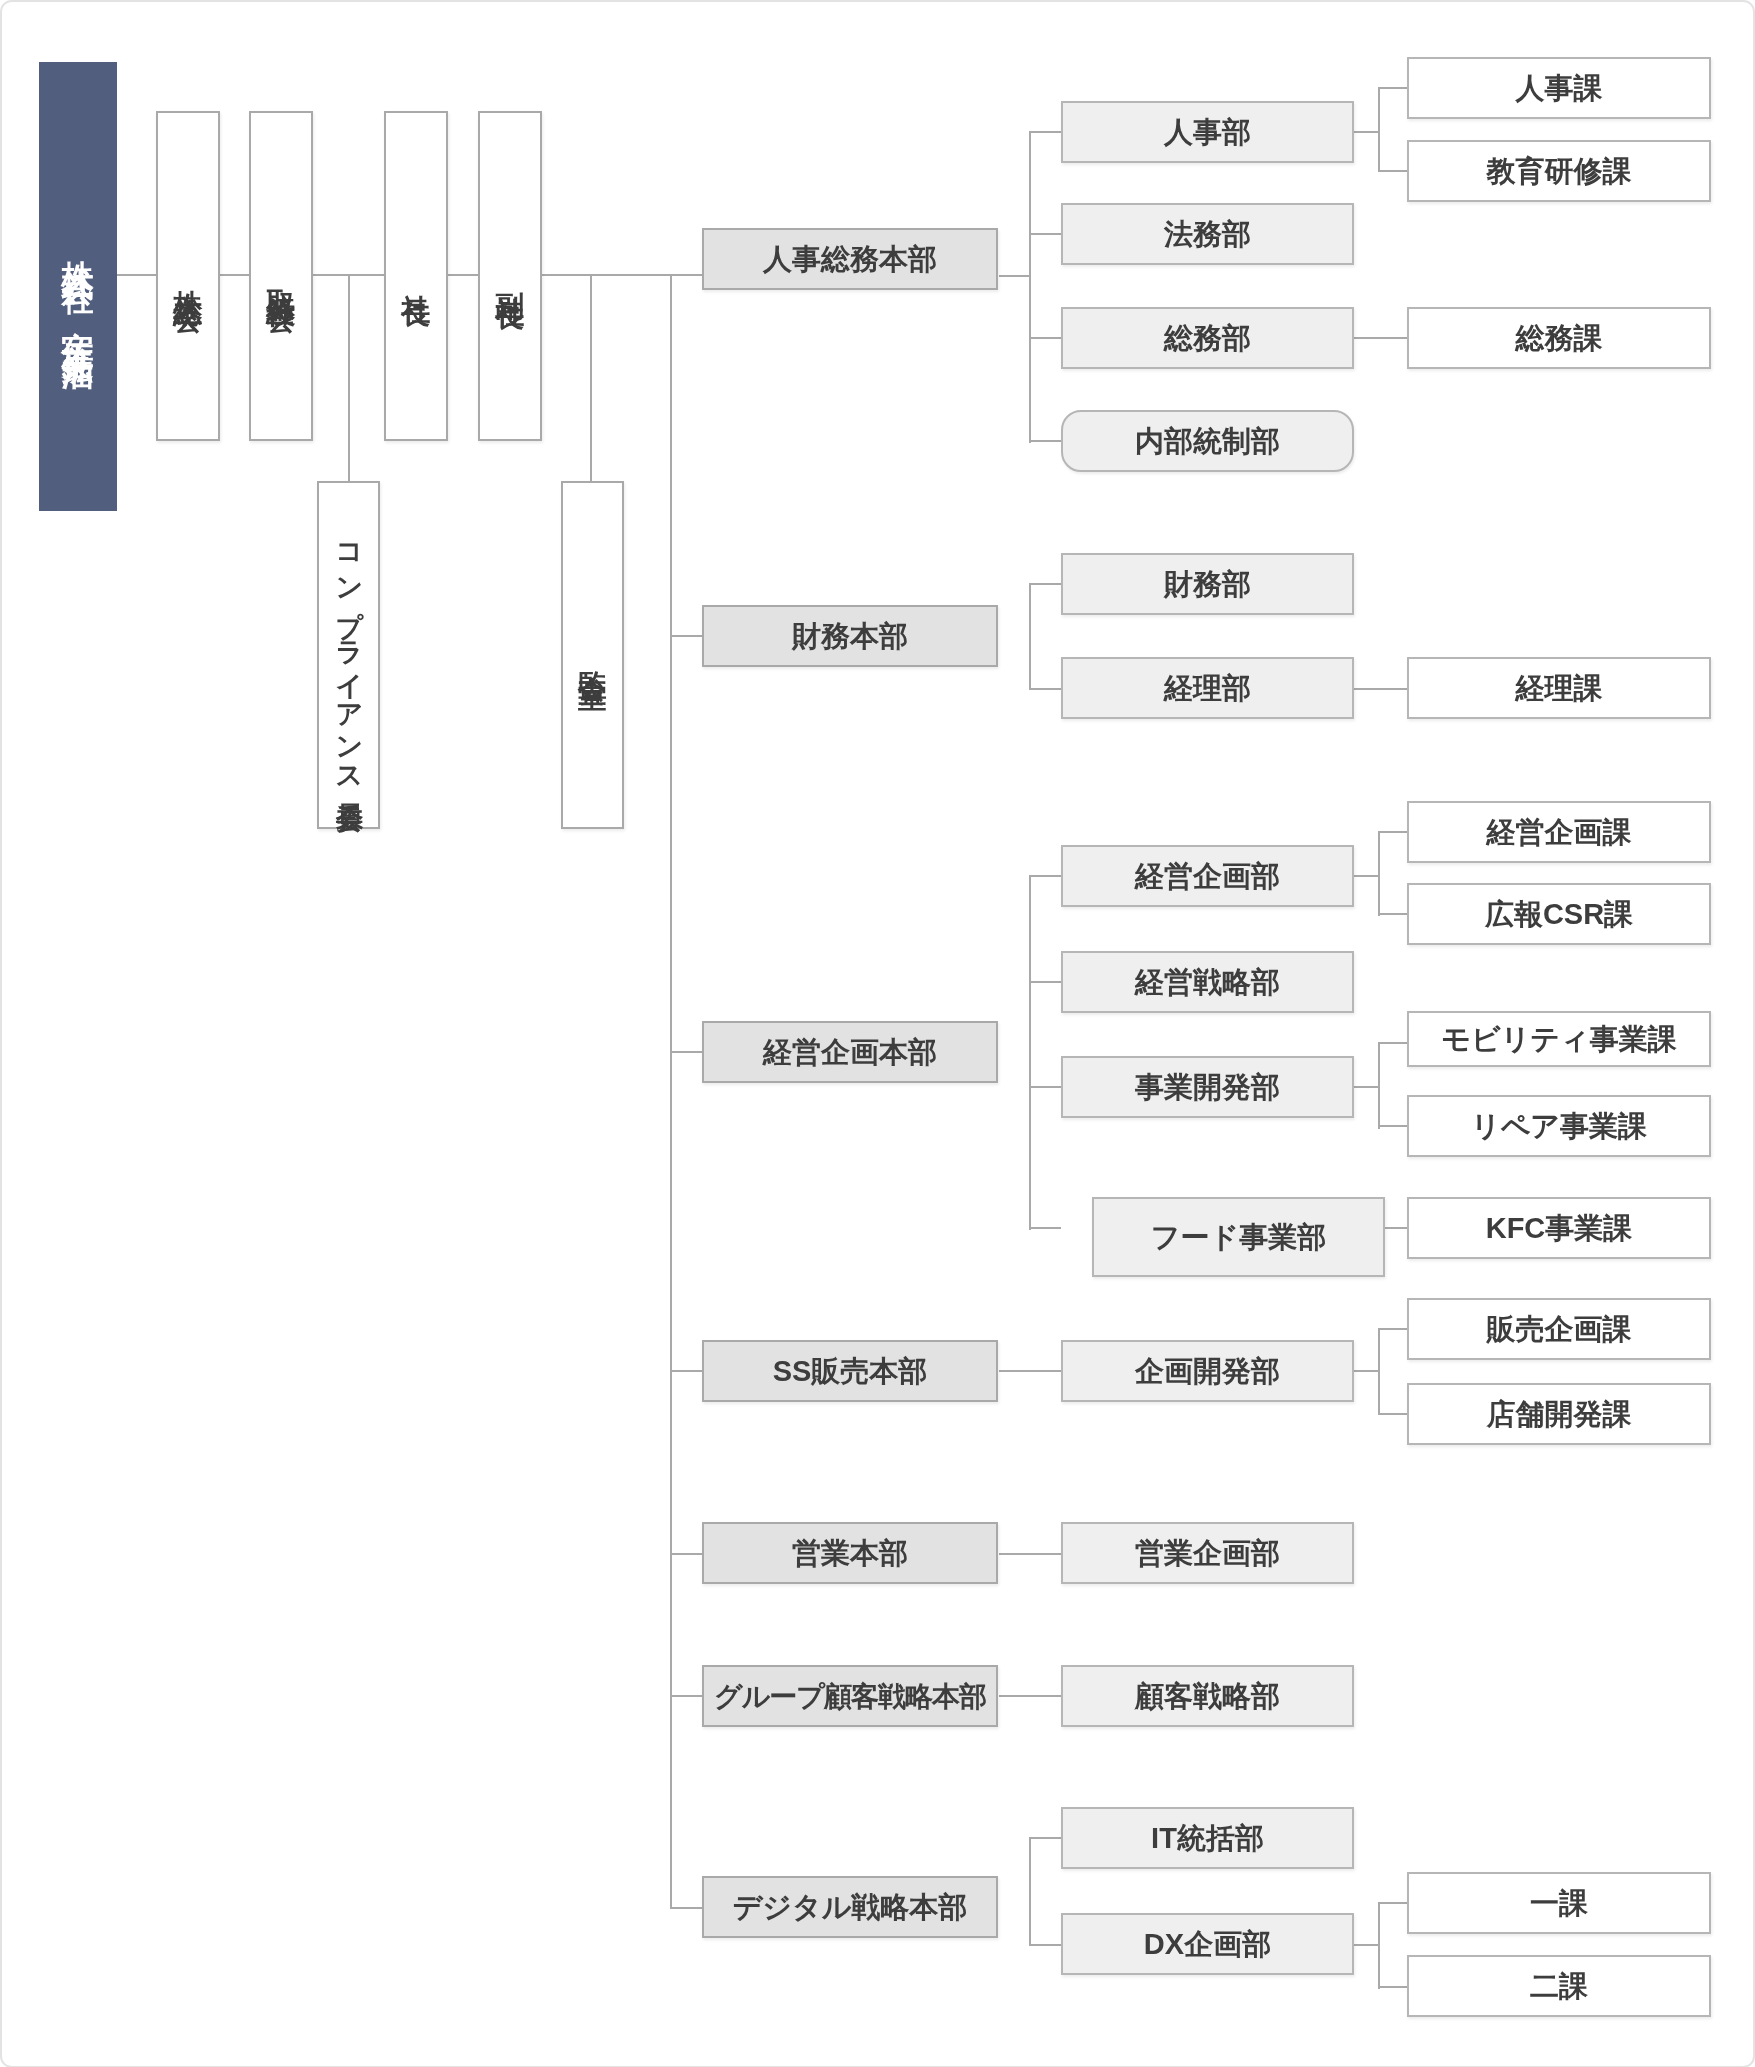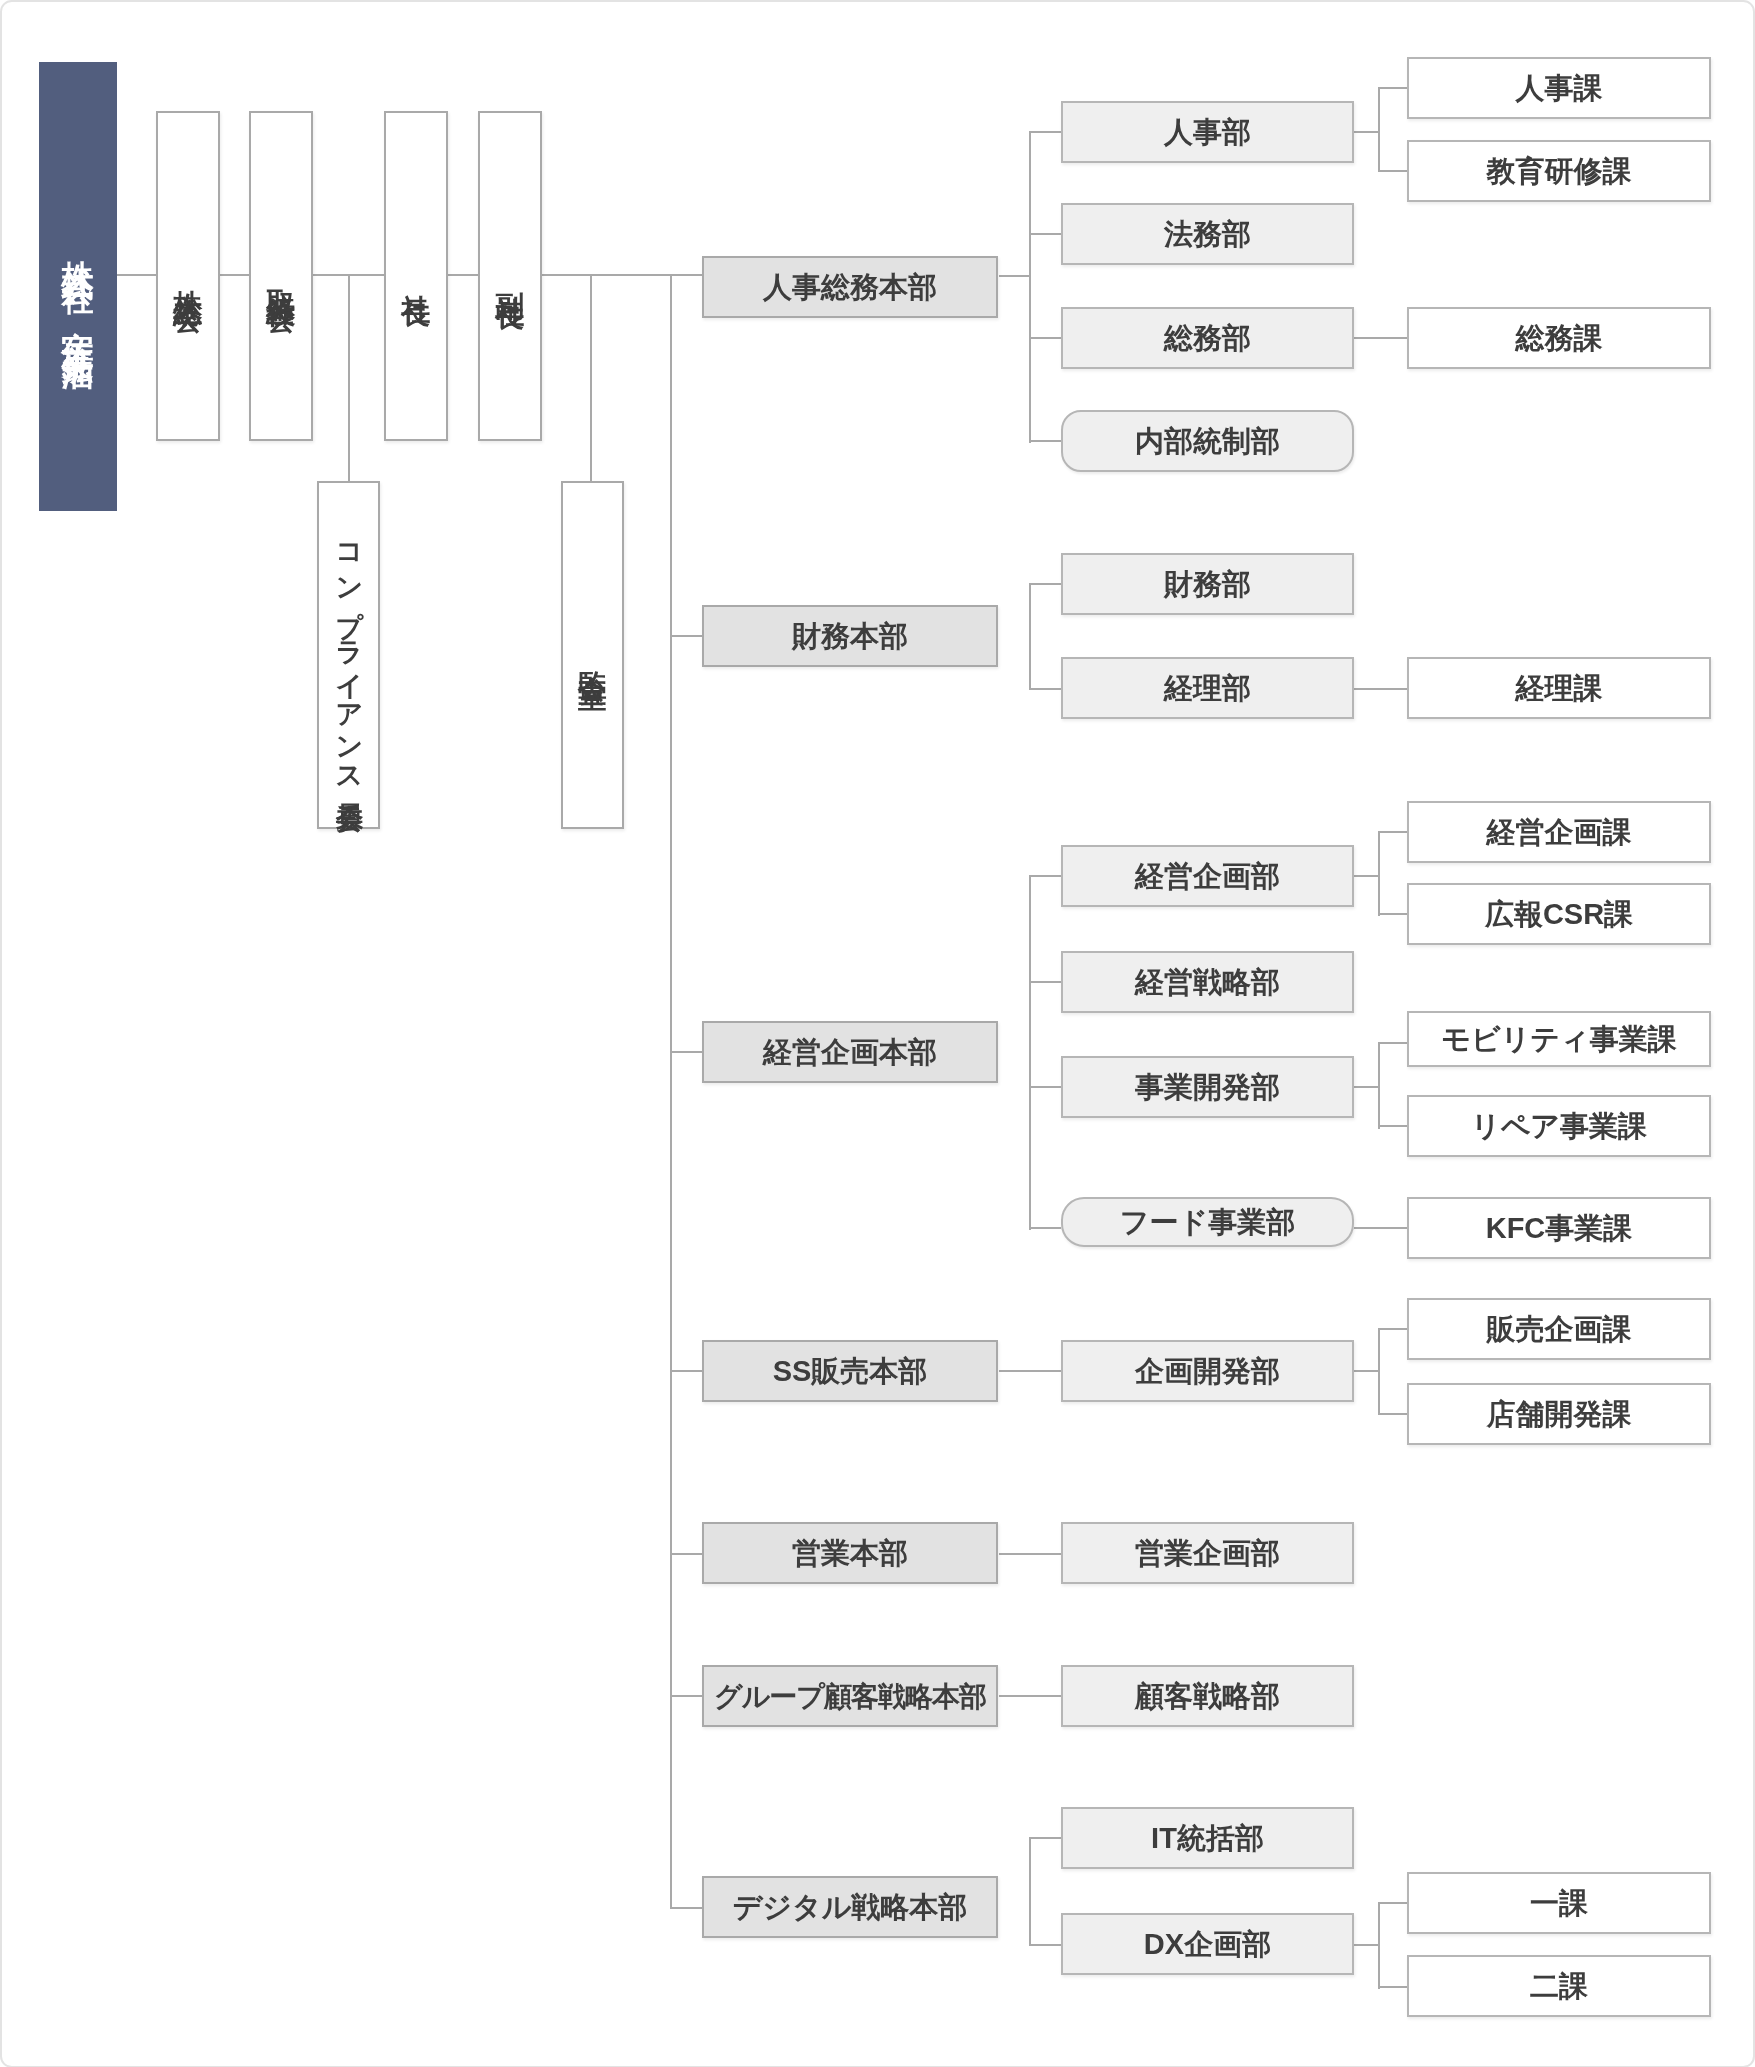--- a/index.html
+++ b/index.html
@@ -104,38 +104,38 @@
   <div class="box company" style="left:37px; top:60px; width:78px; height:449px;">株式会社 宇佐美鉱油</div>
 
   <div class="box vert" style="left:154px; top:109px; width:64px; height:330px;">株主総会</div>
   <div class="box vert" style="left:247px; top:109px; width:64px; height:330px;">取締役会</div>
   <div class="box vert" style="left:382px; top:109px; width:64px; height:330px;">社長</div>
   <div class="box vert" style="left:476px; top:109px; width:64px; height:330px;">副社長</div>
 
   <div class="box vert" style="left:315px; top:479px; width:63px; height:348px; font-size:27px; letter-spacing:1px;">コンプライアンス委員会</div>
   <div class="box vert" style="left:559px; top:479px; width:63px; height:348px;">監査室</div>
 
-  <div class="box hq" style="left:700px; top:254px; width:296px; height:62px;">人事総務本部</div>
+  <div class="box hq" style="left:700px; top:226px; width:296px; height:62px;">人事総務本部</div>
   <div class="box hq" style="left:700px; top:603px; width:296px; height:62px;">財務本部</div>
   <div class="box hq" style="left:700px; top:1019px; width:296px; height:62px;">経営企画本部</div>
   <div class="box hq" style="left:700px; top:1338px; width:296px; height:62px;">SS販売本部</div>
   <div class="box hq" style="left:700px; top:1520px; width:296px; height:62px;">営業本部</div>
   <div class="box hq tight" style="left:700px; top:1663px; width:296px; height:62px;">グループ顧客戦略本部</div>
   <div class="box hq" style="left:700px; top:1874px; width:296px; height:62px;">デジタル戦略本部</div>
 
   <div class="box dept" style="left:1059px; top:99px; width:293px; height:62px;">人事部</div>
   <div class="box dept" style="left:1059px; top:201px; width:293px; height:62px;">法務部</div>
   <div class="box dept" style="left:1059px; top:305px; width:293px; height:62px;">総務部</div>
   <div class="box dept" style="left:1059px; top:408px; width:293px; height:62px;border-radius:20px;">内部統制部</div>
   <div class="box dept" style="left:1059px; top:551px; width:293px; height:62px;">財務部</div>
   <div class="box dept" style="left:1059px; top:655px; width:293px; height:62px;">経理部</div>
   <div class="box dept" style="left:1059px; top:843px; width:293px; height:62px;">経営企画部</div>
   <div class="box dept" style="left:1059px; top:949px; width:293px; height:62px;">経営戦略部</div>
   <div class="box dept" style="left:1059px; top:1054px; width:293px; height:62px;">事業開発部</div>
-  <div class="box dept" style="left:1059px; top:1195px; width:293px; height:50px;border-radius:23px;">フード事業部</div>
+  <div class="box dept" style="left:1090px; top:1195px; width:293px; height:80px;">フード事業部</div>
   <div class="box dept" style="left:1059px; top:1338px; width:293px; height:62px;">企画開発部</div>
   <div class="box dept" style="left:1059px; top:1520px; width:293px; height:62px;">営業企画部</div>
   <div class="box dept" style="left:1059px; top:1663px; width:293px; height:62px;">顧客戦略部</div>
   <div class="box dept" style="left:1059px; top:1805px; width:293px; height:62px;">IT統括部</div>
   <div class="box dept" style="left:1059px; top:1911px; width:293px; height:62px;">DX企画部</div>
 
   <div class="box sec" style="left:1405px; top:55px; width:304px; height:62px;">人事課</div>
   <div class="box sec" style="left:1405px; top:138px; width:304px; height:62px;">教育研修課</div>
   <div class="box sec" style="left:1405px; top:305px; width:304px; height:62px;">総務課</div>
   <div class="box sec" style="left:1405px; top:655px; width:304px; height:62px;">経理課</div>

